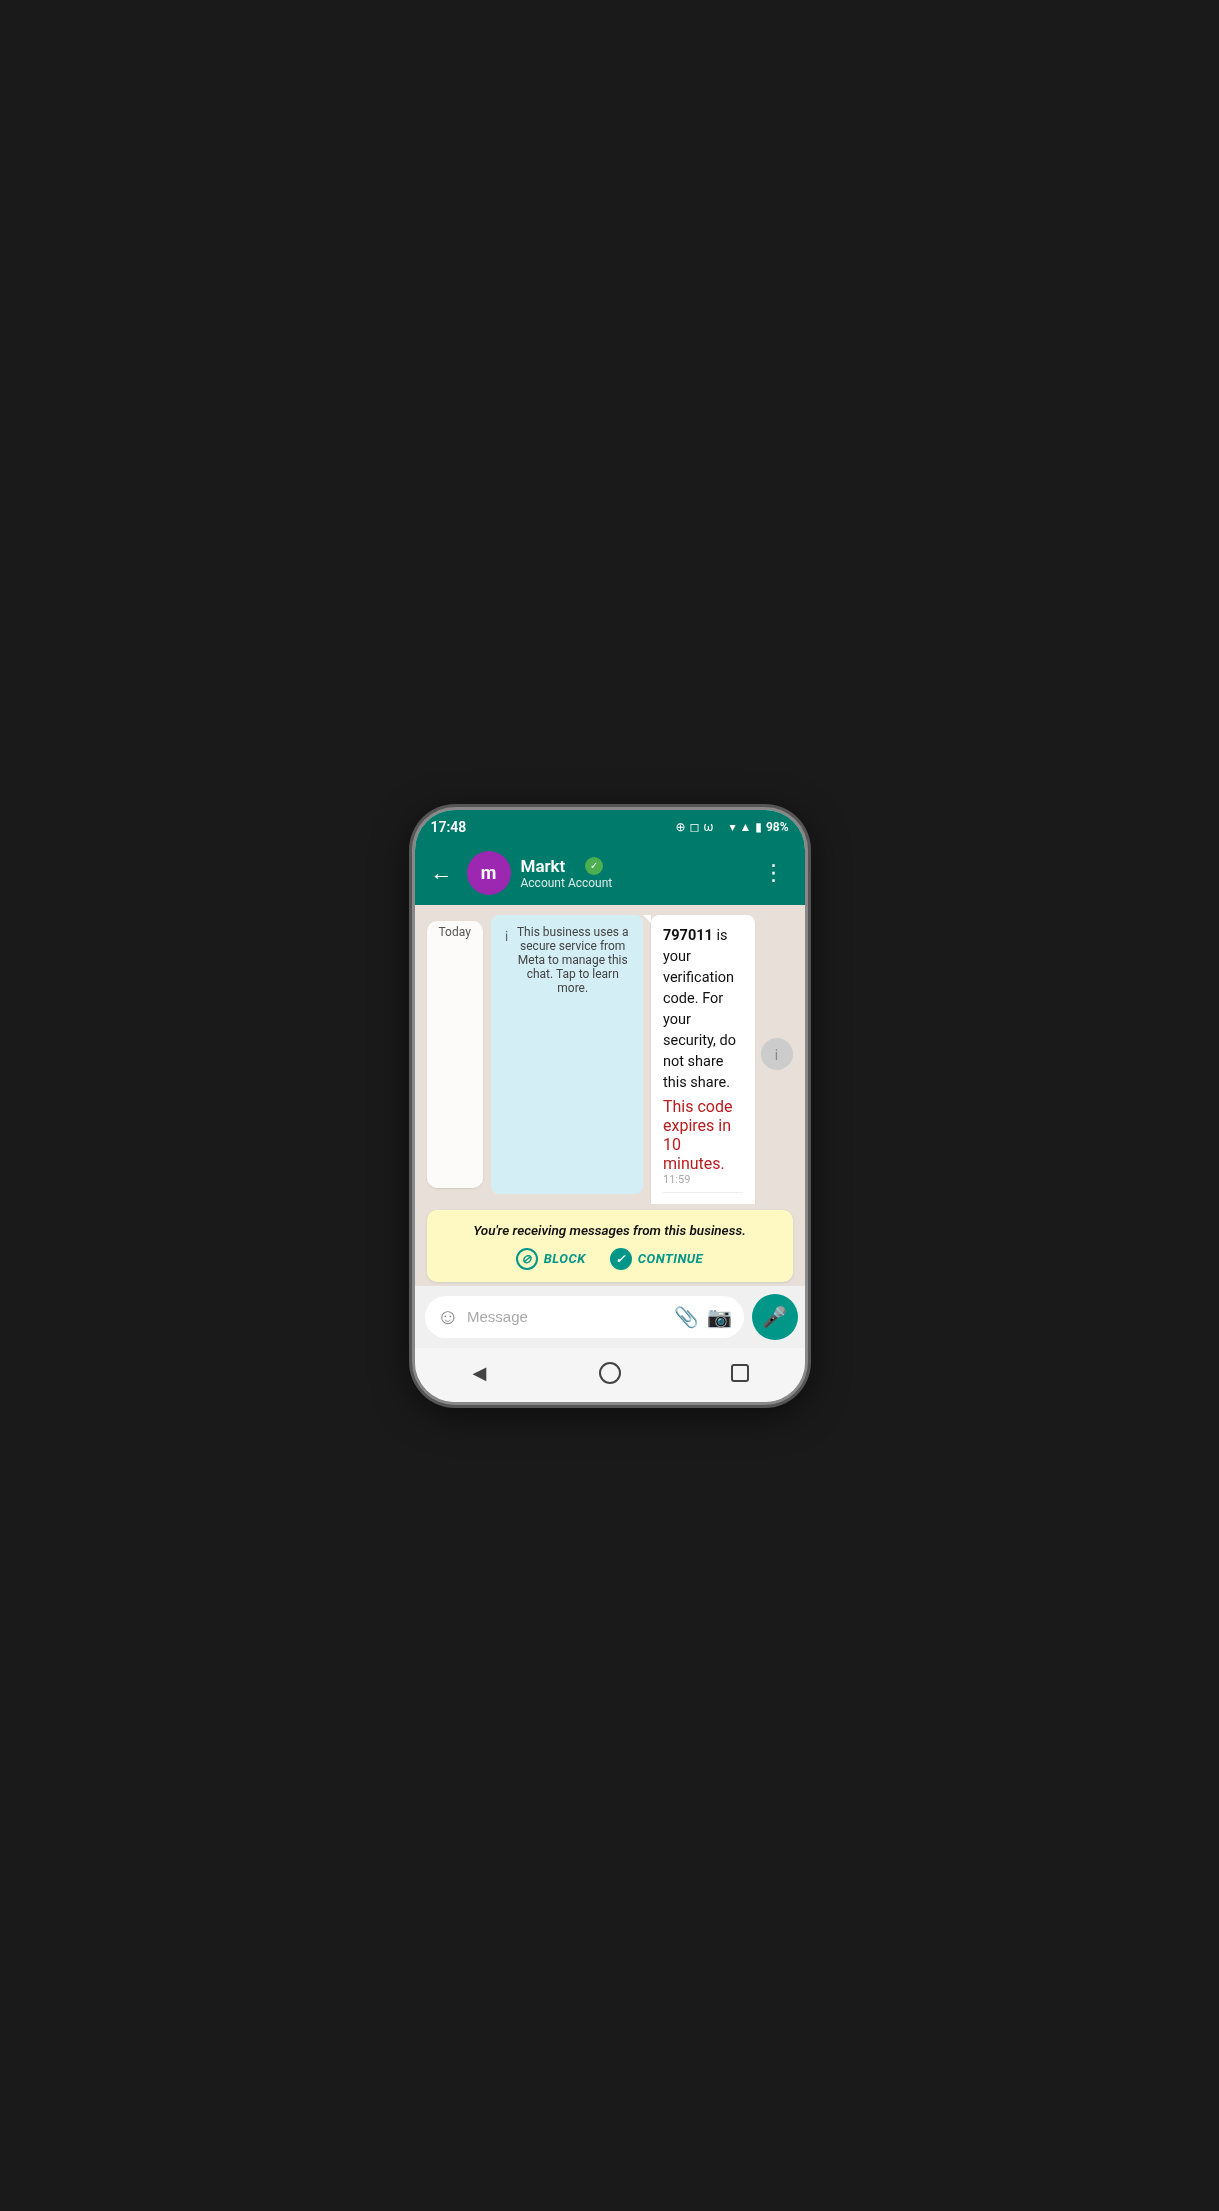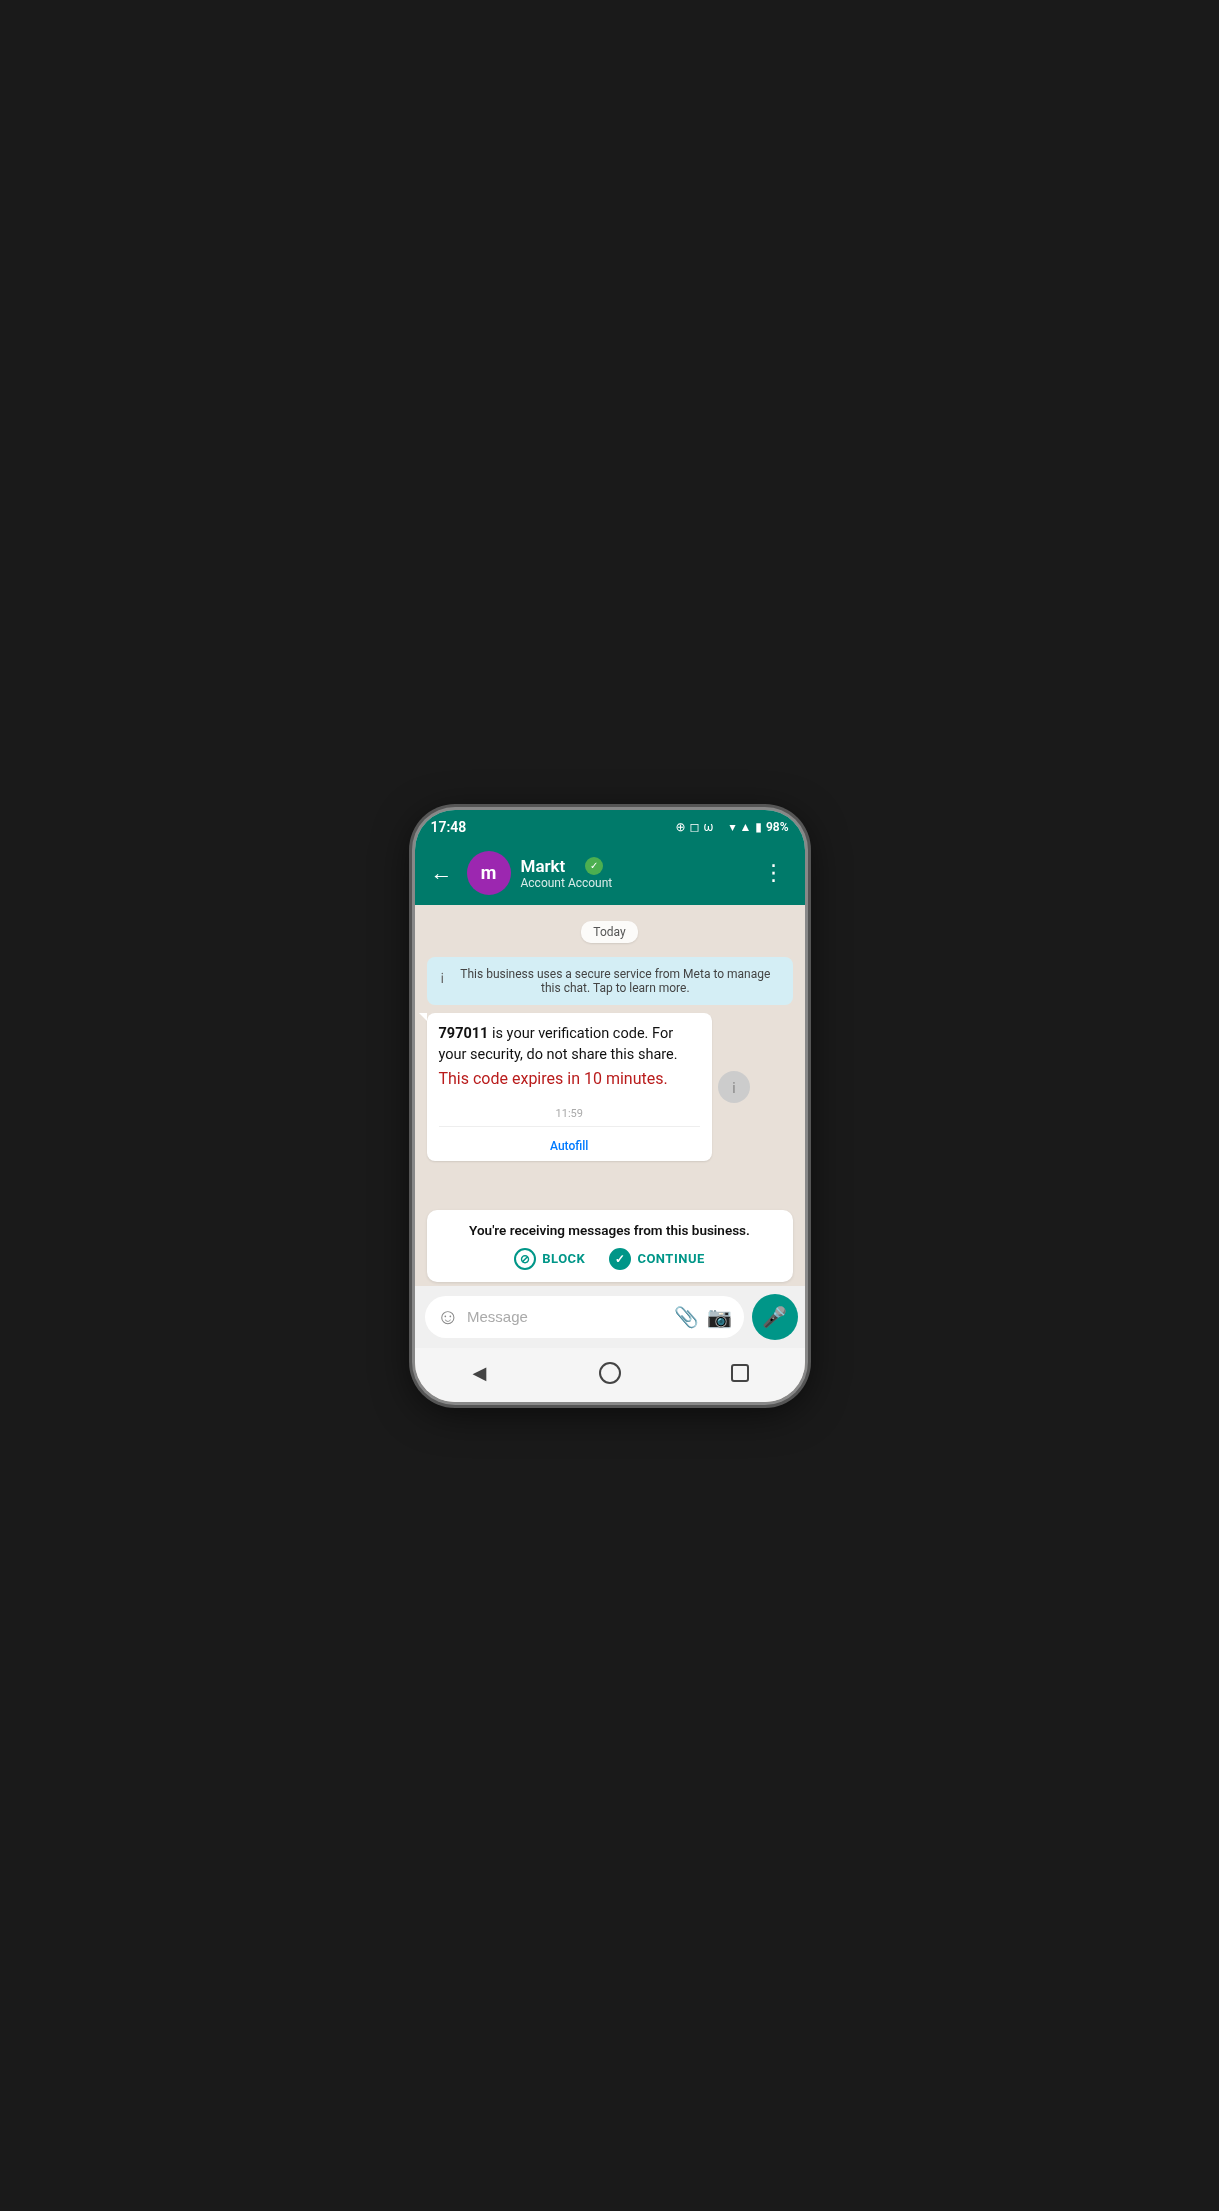--- a/index.html
+++ b/index.html
@@ -129,21 +129,21 @@
       padding: 4px 8px;
     }
 
     
     .chat-area {
       flex: 1;
       overflow-y: auto;
       background: #e8e0d8;
       padding: 10px 12px;
       display: flex;
-      flex-direction: column;
+      flex-direction: row;
       gap: 8px;
       background-image: none;
     }
 
     
     .date-badge {
       display: flex;
       justify-content: center;
       margin: 6px 0;
     }
@@ -219,22 +219,22 @@
 
     .message-expires {
       font-size: 16px;
       color: #b91c1c;
       margin-top: 4px;
     }
 
     .message-time {
       font-size: 11px;
       color: #aaa;
-      text-align: center;
-      margin-top: 19px;
+      text-align: left;
+      margin-top: 0;
     }
 
     .message-divider {
       border: none;
       border-top: 1px solid #eee;
       margin: 6px 0;
     }
 
     .autofill-btn {
       color: #007aff;
@@ -254,26 +254,27 @@
       align-items: center;
       justify-content: center;
       color: #888;
       font-size: 15px;
       flex-shrink: 0;
       align-self: center;
     }
 
     
     .business-notice {
-      background: #ffffff;
+      background: #fef9c3;
       margin: 6px 12px 4px;
       border-radius: 10px;
       padding: 12px 16px;
       box-shadow: 0 1px 3px rgba(0,0,0,0.1);
       flex-shrink: 0;
+      font-style: italic;
     }
 
     .business-notice-text {
       font-size: 13.5px;
       font-weight: 600;
       color: #111;
       text-align: center;
       margin-bottom: 10px;
     }
 

